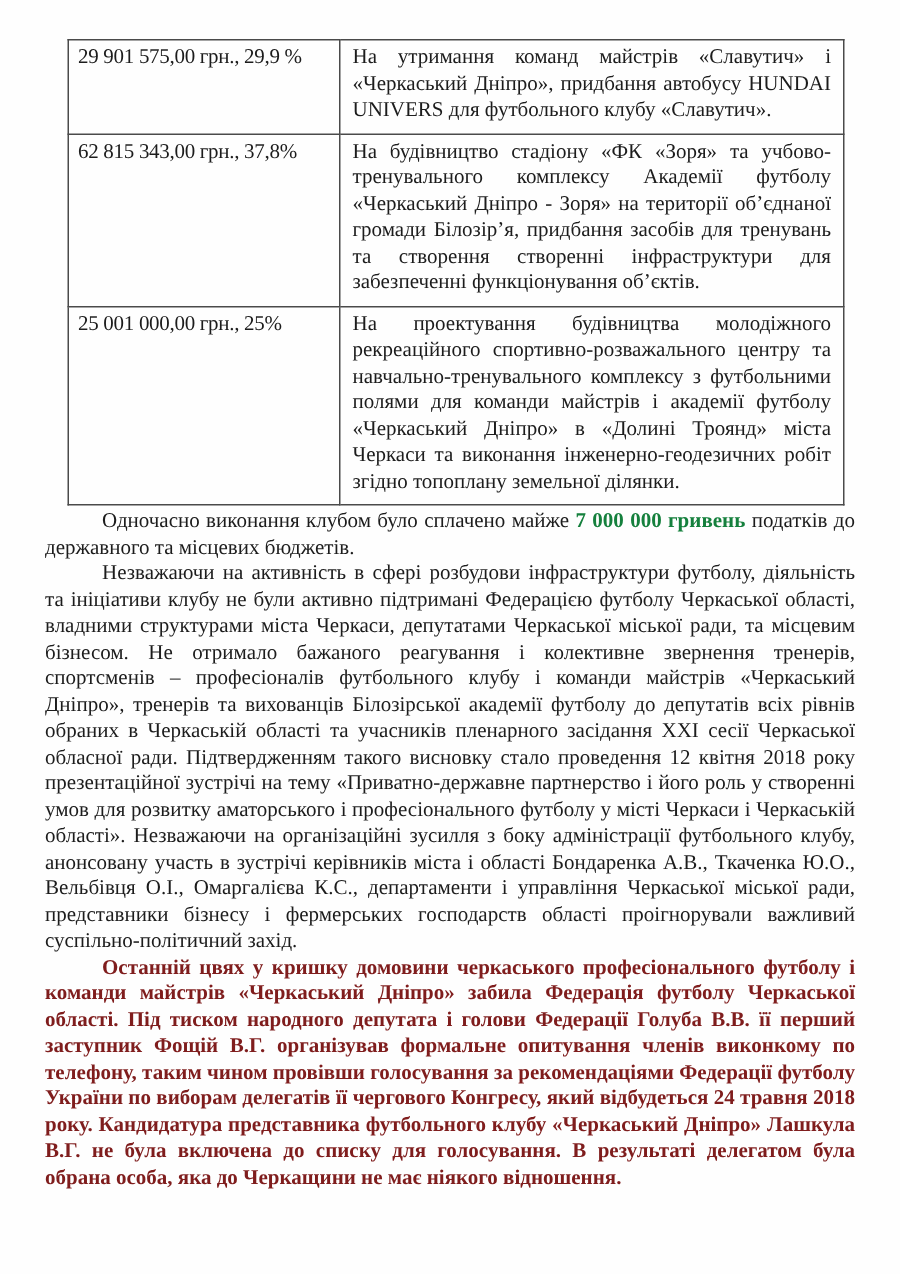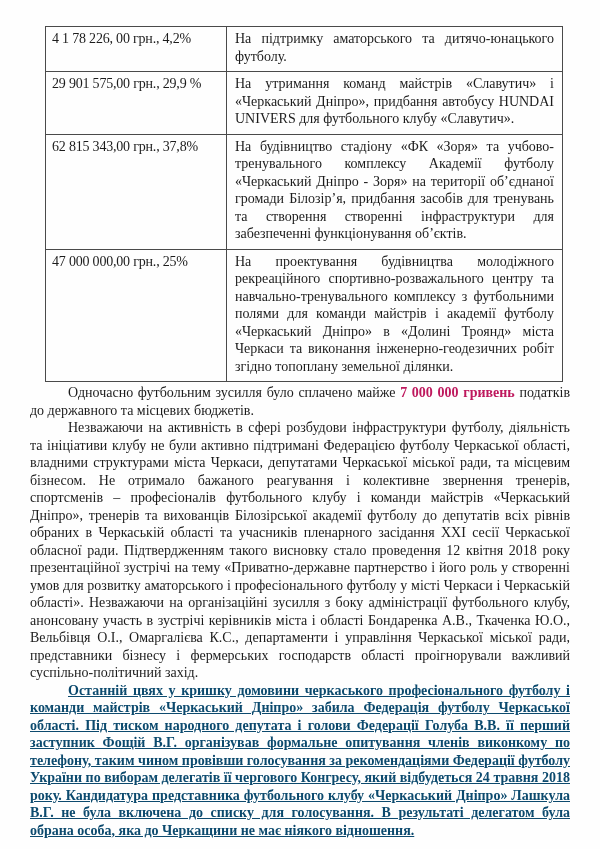--- a/index.html
+++ b/index.html
@@ -43,53 +43,48 @@
   }
   td.purpose {
     padding: 3px 8px 6px 8px;
   }
   p.para {
     margin: 0;
     text-indent: 38px;
   }
   p.para.bold {
     font-weight: bold;
-    color: #0c4a6e;
-    text-decoration: underline;
+    color: #7f1d1d;
   }
   .bold-inline {
     font-weight: bold;
-    color: #be185d;
+    color: #15803d;
   }
 </style>
 </head>
 <body>
 
 <div class="page">
 
   <table class="funding-table">
     <tbody>
       <tr>
-        <td class="amount">4 1 78 226, 00 грн., 4,2%</td>
-        <td class="purpose">На підтримку аматорського та дитячо-юнацького футболу.</td>
-      </tr>
-      <tr>
         <td class="amount">29 901 575,00 грн., 29,9 %</td>
         <td class="purpose">На утримання команд майстрів «Славутич» і «Черкаський Дніпро», придбання автобусу HUNDAI UNIVERS для футбольного клубу «Славутич».</td>
       </tr>
       <tr>
         <td class="amount">62 815 343,00 грн., 37,8%</td>
         <td class="purpose">На будівництво стадіону «ФК «Зоря» та учбово-тренувального комплексу Академії футболу «Черкаський Дніпро - Зоря» на території об’єднаної громади Білозір’я, придбання засобів для тренувань та створення створенні інфраструктури для забезпеченні функціонування об’єктів.</td>
       </tr>
       <tr>
-        <td class="amount">47 000 000,00 грн., 25%</td>
+        <td class="amount">25 001 000,00 грн., 25%</td>
         <td class="purpose">На проектування будівництва молодіжного рекреаційного спортивно-розважального центру та навчально-тренувального комплексу з футбольними полями для команди майстрів і академії футболу «Черкаський Дніпро» в «Долині Троянд» міста Черкаси та виконання інженерно-геодезичних робіт згідно топоплану земельної ділянки.</td>
       </tr>
     </tbody>
   </table>
 
-  <p class="para"><span>Одночасно футбольним зусилля було сплачено майже </span><span class="bold-inline">7 000 000 гривень</span><span> податків до державного та місцевих бюджетів.</span></p>
+  <p class="para"><span>Одночасно виконання клубом було сплачено майже </span><span class="bold-inline">7 000 000 гривень</span><span> податків до державного та місцевих бюджетів.</span></p>
 
   <p class="para">Незважаючи на активність в сфері розбудови інфраструктури футболу, діяльність та ініціативи клубу не були активно підтримані Федерацією футболу Черкаської області, владними структурами міста Черкаси,  депутатами Черкаської міської ради, та місцевим бізнесом. Не отримало бажаного реагування і колективне звернення тренерів, спортсменів – професіоналів футбольного клубу і команди майстрів «Черкаський Дніпро», тренерів та вихованців Білозірської академії футболу до депутатів всіх рівнів обраних в Черкаській області та учасників пленарного засідання XXI сесії Черкаської обласної ради. Підтвердженням такого висновку стало проведення 12 квітня 2018 року презентаційної зустрічі на тему «Приватно-державне партнерство і його роль у створенні умов для розвитку аматорського і професіонального футболу у місті Черкаси і Черкаській області». Незважаючи на організаційні зусилля з боку адміністрації футбольного клубу, анонсовану участь в зустрічі керівників міста і області Бондаренка А.В.,  Ткаченка Ю.О., Вельбівця О.І., Омаргалієва К.С., департаменти і управління Черкаської міської ради, представники бізнесу і фермерських господарств області проігнорували  важливий суспільно-політичний захід.</p>
 
   <p class="para bold">Останній цвях у кришку домовини черкаського професіонального футболу і команди майстрів «Черкаський Дніпро» забила Федерація футболу Черкаської області. Під тиском народного депутата і голови Федерації Голуба В.В. її перший заступник Фощій В.Г. організував формальне опитування членів виконкому по телефону, таким чином провівши голосування за рекомендаціями Федерації футболу України по виборам делегатів її чергового Конгресу, який відбудеться 24 травня 2018 року. Кандидатура представника футбольного клубу «Черкаський Дніпро» Лашкула В.Г. не була включена до списку для голосування. В результаті делегатом була обрана особа, яка до Черкащини не має ніякого відношення.</p>
 
 </div>
 
 </body></html>

